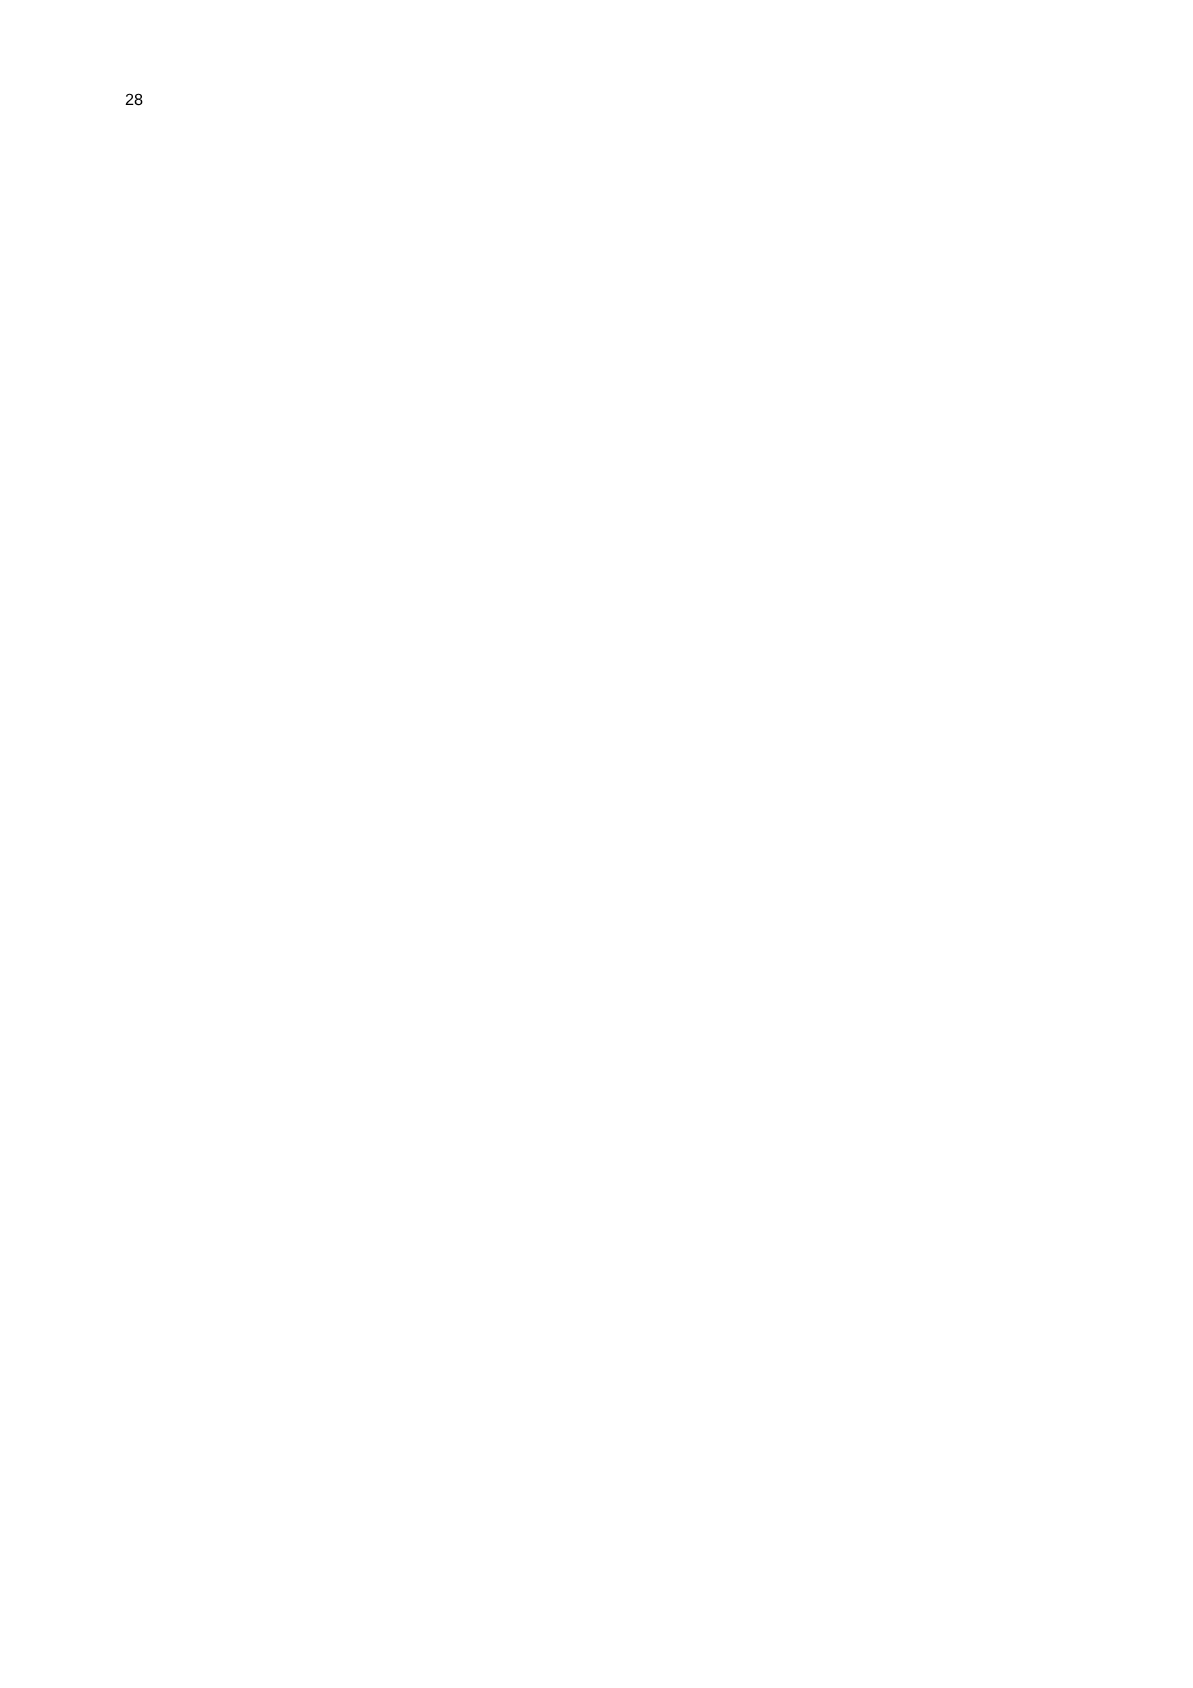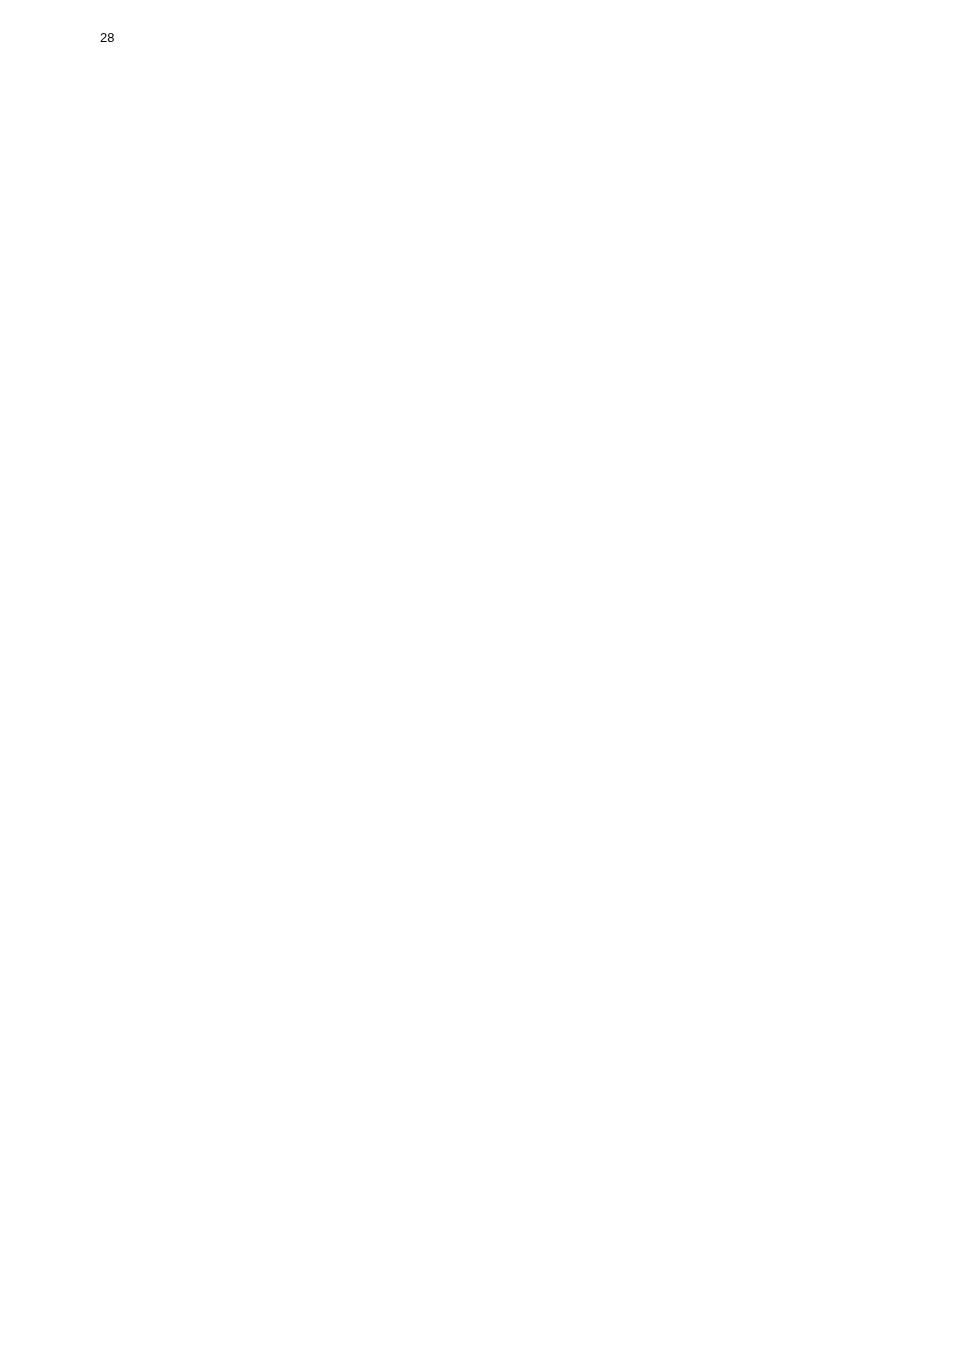--- a/index.html
+++ b/index.html
@@ -8,20 +8,21 @@
     font-family: Arial, Helvetica, sans-serif;
     background: #fff;
     color: #000;
     width: 954px;
   }
   .page {
     padding: 40px 80px 40px 100px;
     box-sizing: border-box;
     position: relative;
     width: 954px;
+    margin-top: 42px;
   }
   .pagenum {
     position: absolute;
     top: 30px;
     left: 100px;
     font-size: 13px;
   }
   .section-heading {
     position: absolute;
     top: 260px;

